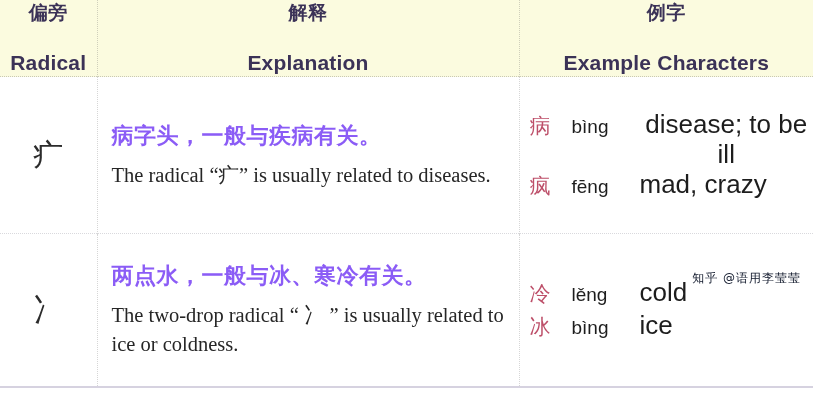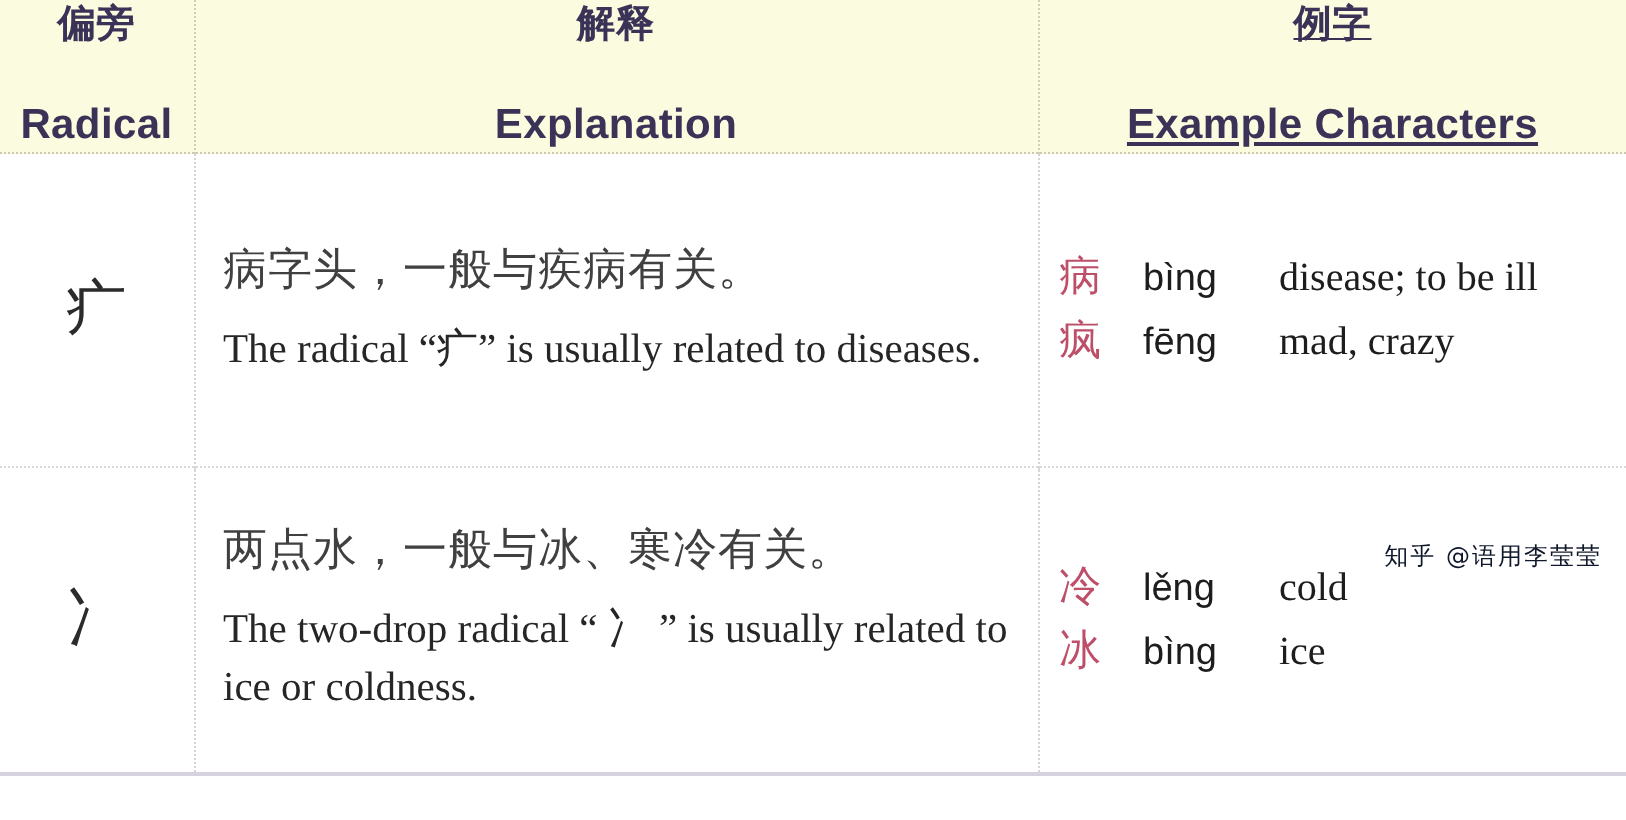--- a/index.html
+++ b/index.html
@@ -38,21 +38,21 @@
     height: 75px;
   }
   .th-cell {
     background: #fbfbdf;
     text-align: center;
     vertical-align: middle;
     color: #3b3257;
     border-right: 1px dotted #cfcfbb;
     padding: 0;
   }
-  .th-cell:last-child { border-right: none; text-decoration: underline; }
+  .th-cell:last-child { border-right: none; }
   .thead-row { border-bottom: 1px dotted #c9c9b4; }
 
   .th-zh {
     font-family: "DejaVu Sans", sans-serif;
     font-size: 19px;
     line-height: 24px;
     letter-spacing: 0.5px;
     color: #3b3257;
     display: block;
   }
@@ -98,23 +98,24 @@
 
   
   .expl-wrap {
     padding-left: 14px;
     padding-right: 8px;
   }
   .expl-zh {
     font-family: "DejaVu Sans", sans-serif;
     font-size: 22px;
     line-height: 31px;
-    color: #404040;
+    color: #8b5cf6;
     letter-spacing: 0.5px;
     white-space: nowrap;
+    font-weight: bold;
   }
   .expl-en {
     font-family: "Liberation Serif", serif;
     font-size: 20.5px;
     line-height: 29px;
     color: #262626;
     margin-top: 10px;
     max-width: 400px;
   }
 
@@ -135,23 +136,24 @@
     flex: 0 0 42px;
   }
   .ex-pinyin {
     font-family: "Liberation Sans", sans-serif;
     font-size: 19px;
     color: #1d1d1d;
     width: 68px;
     flex: 0 0 68px;
   }
   .ex-meaning {
-    font-family: Liberation Serif, serif;
-    font-size: 20px;
+    font-family: Liberation Sans, sans-serif;
+    font-size: 26px;
     color: #1d1d1d;
+    text-align: center;
   }
 
   
   .watermark {
     position: absolute;
     right: 12px;
     bottom: 8px;
     font-family: "DejaVu Sans", sans-serif;
     font-size: 12px;
     line-height: 20px;

